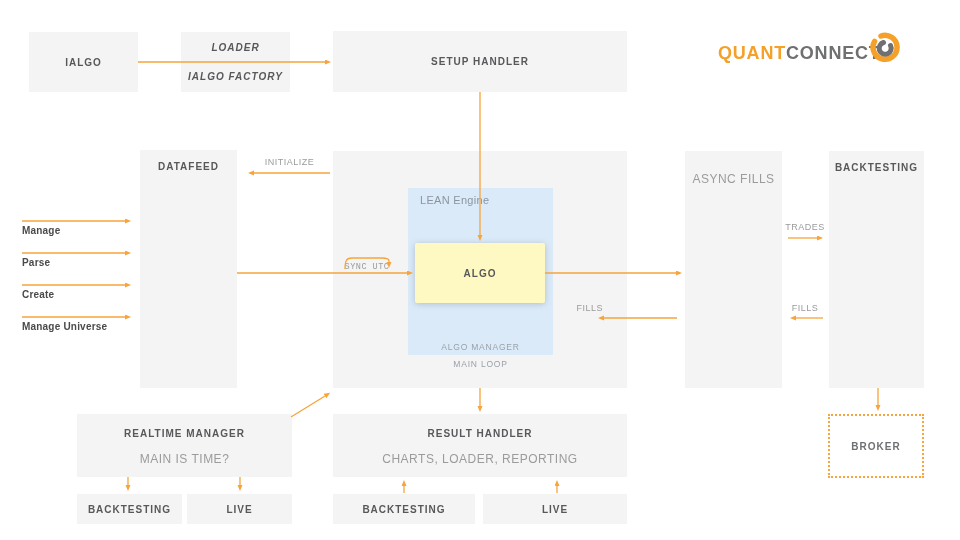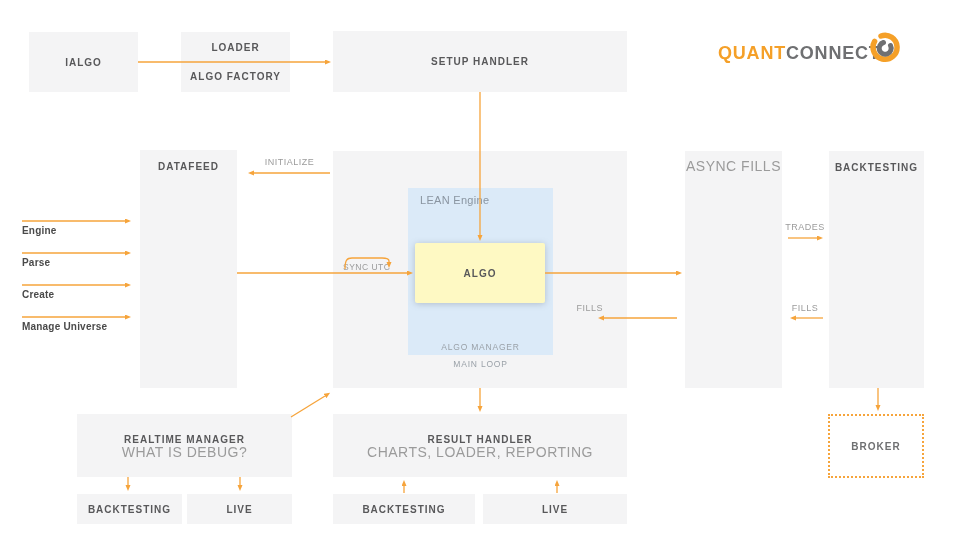--- a/index.html
+++ b/index.html
@@ -7,28 +7,28 @@
   #canvas {
     position:relative; width:960px; height:540px; background:#ffffff;
     font-family:"Liberation Sans", sans-serif; overflow:hidden;
   }
   .box {
     position:absolute; background:#F4F4F5; color:#58585A;
     display:flex; align-items:center; justify-content:center;
     text-align:center; flex-direction:column;
   }
   .heading { font-weight:700; font-size:10px; letter-spacing:1px; color:#58585A; line-height:13px; }
-  .sub { font-weight:400; font-size:14px; letter-spacing:0.5px; color:#9B9B9B; line-height:12px; margin-top:0; }
+  .sub { font-weight:400; font-size:12px; letter-spacing:0.5px; color:#9B9B9B; line-height:12px; margin-top:13px; }
   .top-align { justify-content:flex-start; padding-top:9px; }
   .lbl { position:absolute; font-size:9px; letter-spacing:0.5px; color:#9B9B9B; white-space:nowrap; }
   .side-lbl { position:absolute; font-size:10px; font-weight:700; color:#4A4A4A; letter-spacing:0.2px; white-space:nowrap; }
 
   
   #ialgo { left:29px; top:32px; width:109px; height:60px; }
-  #loader { left:181px; top:32px; width:109px; height:60px; justify-content:space-between; padding:9px 0; }
+  #loader { left:181px; top:32px; width:109px; height:60px; justify-content:space-between; padding:9px 0;font-style:italic; }
   #setup-handler { left:333px; top:31px; width:294px; height:61px; }
 
   
   #datafeed { left:140px; top:150px; width:97px; height:238px; justify-content:flex-start; padding-top:10px; }
   #main-box { left:333px; top:151px; width:294px; height:237px; }
   #lean-panel { position:absolute; left:408px; top:188px; width:145px; height:167px; background:#DBEAF8; }
   #lean-title { position:absolute; left:420px; top:194px; font-size:11px; color:#8A95A1; letter-spacing:0.3px; }
   #algo-box { position:absolute; left:415px; top:243px; width:130px; height:60px; background:#fef9c3;
               border-radius:2px; box-shadow:0 1px 6px rgba(100,110,125,0.35);
               display:flex; align-items:center; justify-content:center; }
@@ -48,21 +48,21 @@
               font-size:9px; line-height:13px; letter-spacing:0.4px; color:#9B9B9B; }
 
   
   #backtesting-left { left:77px; top:494px; width:105px; height:30px; }
   #live-left { left:187px; top:494px; width:105px; height:30px; }
   #backtesting-mid { left:333px; top:494px; width:142px; height:30px; }
   #live-mid { left:483px; top:494px; width:144px; height:30px; }
 
   
   #lbl-initialize { left:247px; top:157px; width:85px; text-align:center; }
-  #lbl-sync-utc { left:343px; top:262px; width:48px; text-align:left; font-size:8.5px; }
+  #lbl-sync-utc { left:343px; top:262px; width:48px; text-align:center; font-size:8.5px;font-family:Liberation Mono, monospace; }
   #lbl-fills-center { left:570px; top:303px; width:33px; text-align:right; }
   #lbl-trades { left:783px; top:222px; width:44px; text-align:center; }
   #lbl-fills-right { left:783px; top:303px; width:44px; text-align:center; }
 
   
   #lbl-request { left:22px; top:225px; }
   #lbl-parse { left:22px; top:257px; }
   #lbl-create { left:22px; top:289px; }
   #lbl-manage { left:22px; top:321px; }
 
@@ -78,21 +78,21 @@
 </head>
 <body>
 
 <div id="canvas">
 
   <div class="box" id="ialgo">
     <div class="heading">IALGO</div>
   </div>
   <div class="box" id="loader">
     <div class="heading">LOADER</div>
-    <div class="heading">ALGO FACTORY</div>
+    <div class="heading">IALGO FACTORY</div>
   </div>
   <div class="box" id="setup-handler">
     <div class="heading">SETUP HANDLER</div>
   </div>
 
   <div id="logo">
     <span class="q">QUANT</span><span class="c">CONNECT</span>
   </div>
   <svg id="logo-icon" width="32" height="32" viewBox="0 0 32 32">
     <path d="M12,4 A12,12 0 1 1 5.6,9.4" fill="none" stroke="#F5A028" stroke-width="5.5" stroke-linecap="round"></path>
@@ -114,21 +114,21 @@
 
   <div class="box top-align" id="transaction-manager">
     <div class="sub">ASYNC FILLS</div>
   </div>
   <div class="box" id="ibrokerage">
     <div class="heading">BACKTESTING</div>
   </div>
 
   <div class="box" id="realtime-manager">
     <div class="heading">REALTIME MANAGER</div>
-    <div class="sub">WHAT IS DEBUG?</div>
+    <div class="sub">MAIN IS TIME?</div>
   </div>
   <div class="box" id="result-handler">
     <div class="heading">RESULT HANDLER</div>
     <div class="sub">CHARTS, LOADER, REPORTING</div>
   </div>
   <div class="box" id="broker">
     <div class="heading" style="color:#6F7072;">BROKER</div>
   </div>
 
   <div class="box" id="backtesting-left">
@@ -143,21 +143,21 @@
   <div class="box" id="live-mid">
     <div class="heading">LIVE</div>
   </div>
 
   <div class="lbl" id="lbl-initialize">INITIALIZE</div>
   <div class="lbl" id="lbl-sync-utc">SYNC UTC</div>
   <div class="lbl" id="lbl-fills-center">FILLS</div>
   <div class="lbl" id="lbl-trades">TRADES</div>
   <div class="lbl" id="lbl-fills-right">FILLS</div>
 
-  <div class="side-lbl" id="lbl-request">Engine</div>
+  <div class="side-lbl" id="lbl-request">Manage</div>
   <div class="side-lbl" id="lbl-parse">Parse</div>
   <div class="side-lbl" id="lbl-create">Create</div>
   <div class="side-lbl" id="lbl-manage">Manage Universe</div>
 
   <svg id="arrows" width="960" height="540" viewBox="0 0 960 540">
     <defs>
       <marker id="ah" markerUnits="userSpaceOnUse" markerWidth="7" markerHeight="6" refX="0" refY="2.5" orient="auto">
         <path d="M0,0 L6,2.5 L0,5 Z" fill="#F6A43B"></path>
       </marker>
     </defs>

